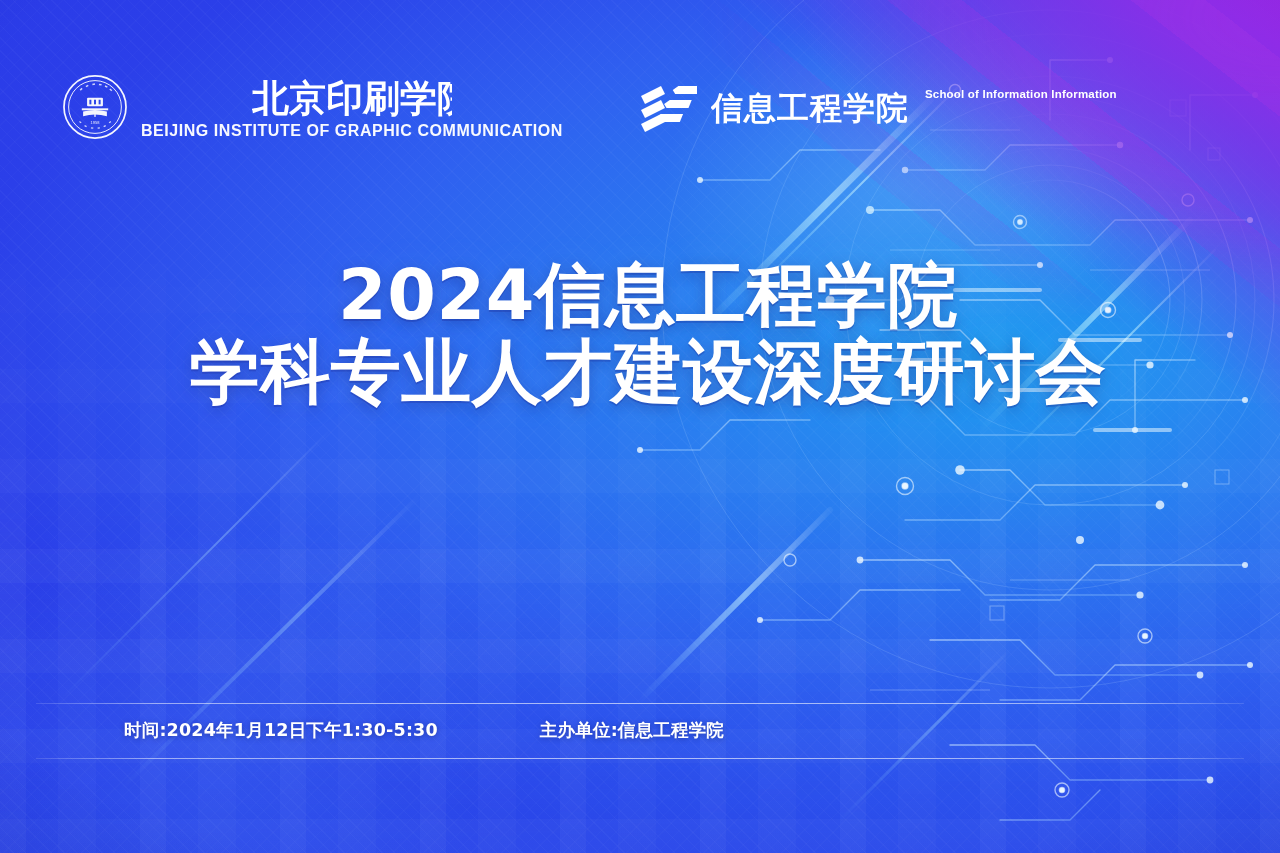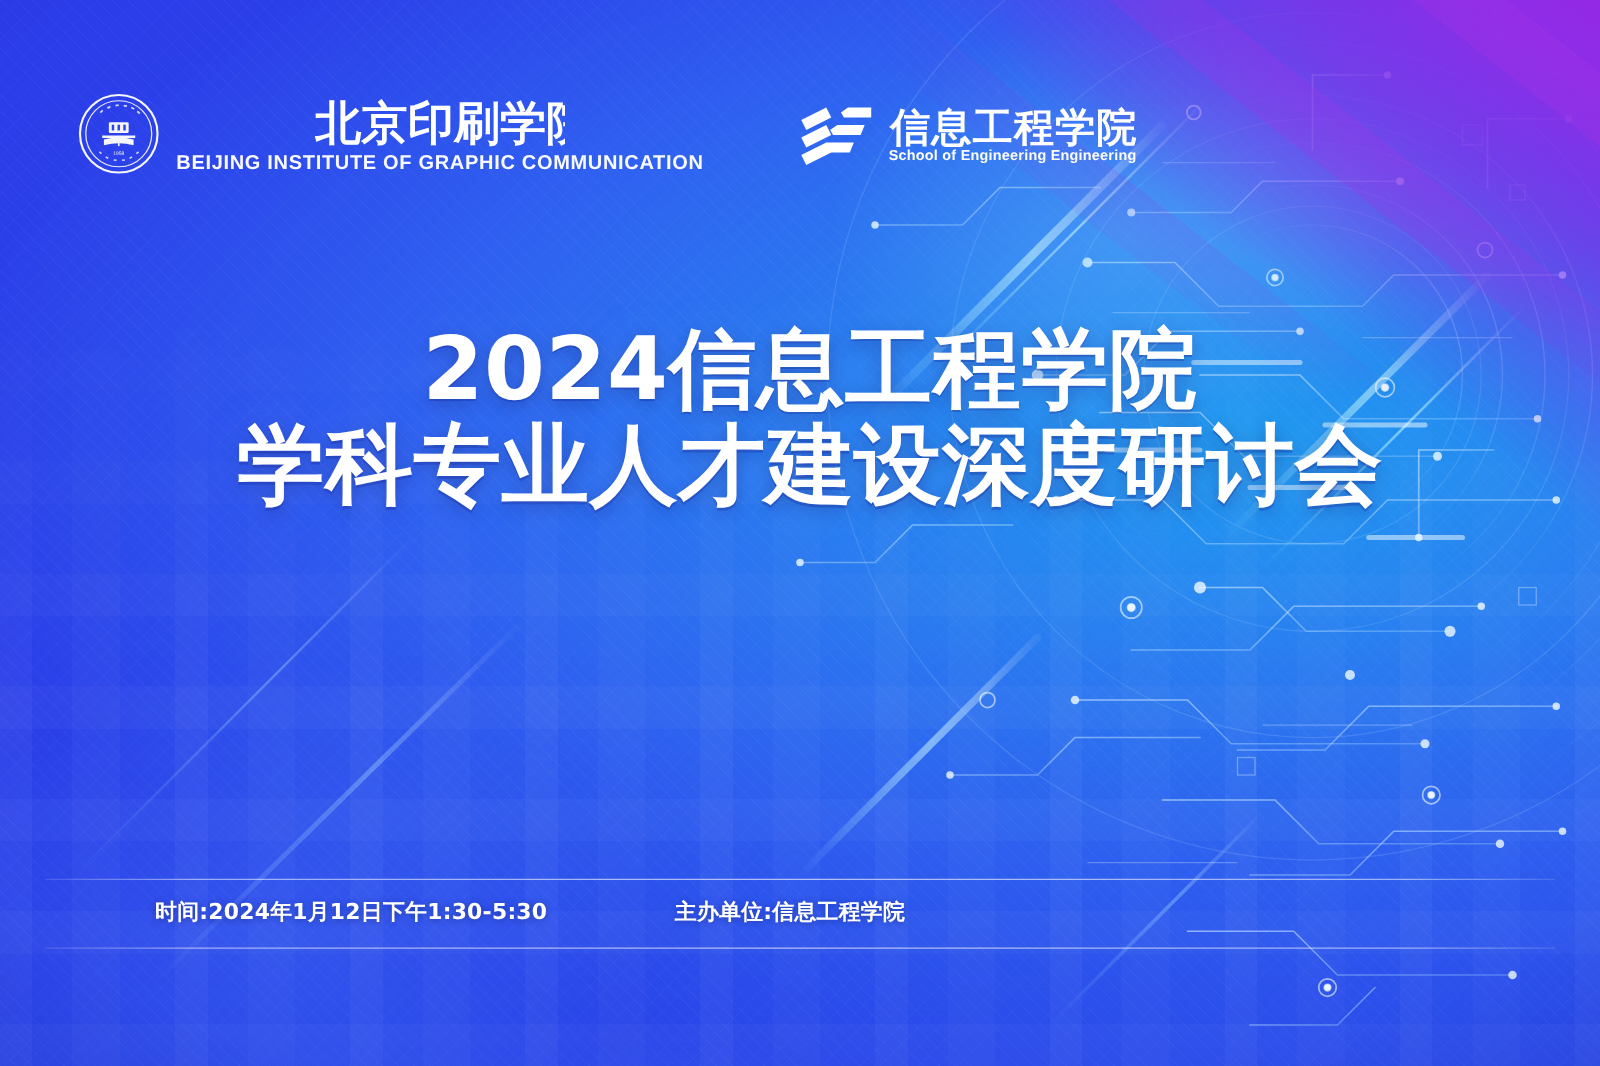--- a/index.html
+++ b/index.html
@@ -77,21 +77,21 @@
   .logo-bigc{display:flex;align-items:center;gap:13px;}
   .seal{width:66px;height:66px;flex:0 0 auto;}
   .bigc-words{display:flex;flex-direction:column;align-items:center;gap:3px;}
   .bigc-cn{height:44px;display:block;}
   .bigc-en{
     font-size:16px;font-weight:700;letter-spacing:.55px;color:#fff;
     white-space:nowrap;line-height:1;opacity:.97;
   }
   .logo-sie{display:flex;align-items:center;gap:14px;margin-left:76px;}
   .sie-mark{width:58px;height:50px;flex:0 0 auto;}
-  .sie-words{display:flex;flex-direction:column;gap:0;}
+  .sie-words{display:flex;flex-direction:row;gap:18px;}
   .sie-cn{height:37px;display:block;}
   .sie-en{
     font-size:11.5px;font-weight:700;letter-spacing:.2px;color:#fff;
     white-space:nowrap;line-height:1;
   }
 
   
   .title-block{
     position:absolute;left:16px;right:0;top:258px;
     text-align:center;
@@ -356,21 +356,21 @@
           <path d="M2 28 L22 18 L26 26 L6 36 Z"></path>
           <path d="M32 18 L54 18 L54 26 L32 26 L28 22 Z" transform="skewX(-22) translate(6 0)"></path>
           <path d="M2 42 L22 32 L26 40 L6 50 Z"></path>
           <path d="M32 32 L54 32 L54 40 L32 40 L28 36 Z" transform="skewX(-22) translate(3 0)"></path>
         </g>
       </svg>
       <div class="sie-words">
         <svg class="sie-cn" viewBox="0 0 196 37">
           <text x="0" y="30" fill="#fff" font-size="32" font-weight="700" letter-spacing="1" font-family="'DejaVu Sans','Liberation Sans',sans-serif">信息工程学院</text>
         </svg>
-        <div class="sie-en">School of Engineering Engineering</div>
+        <div class="sie-en">School of Information Information</div>
       </div>
     </div>
 
   </div>
 
   <div class="title-block">
     <div class="title-line title-1">2024信息工程学院</div>
     <div class="title-line title-2">学科专业人才建设深度研讨会</div>
   </div>
 

